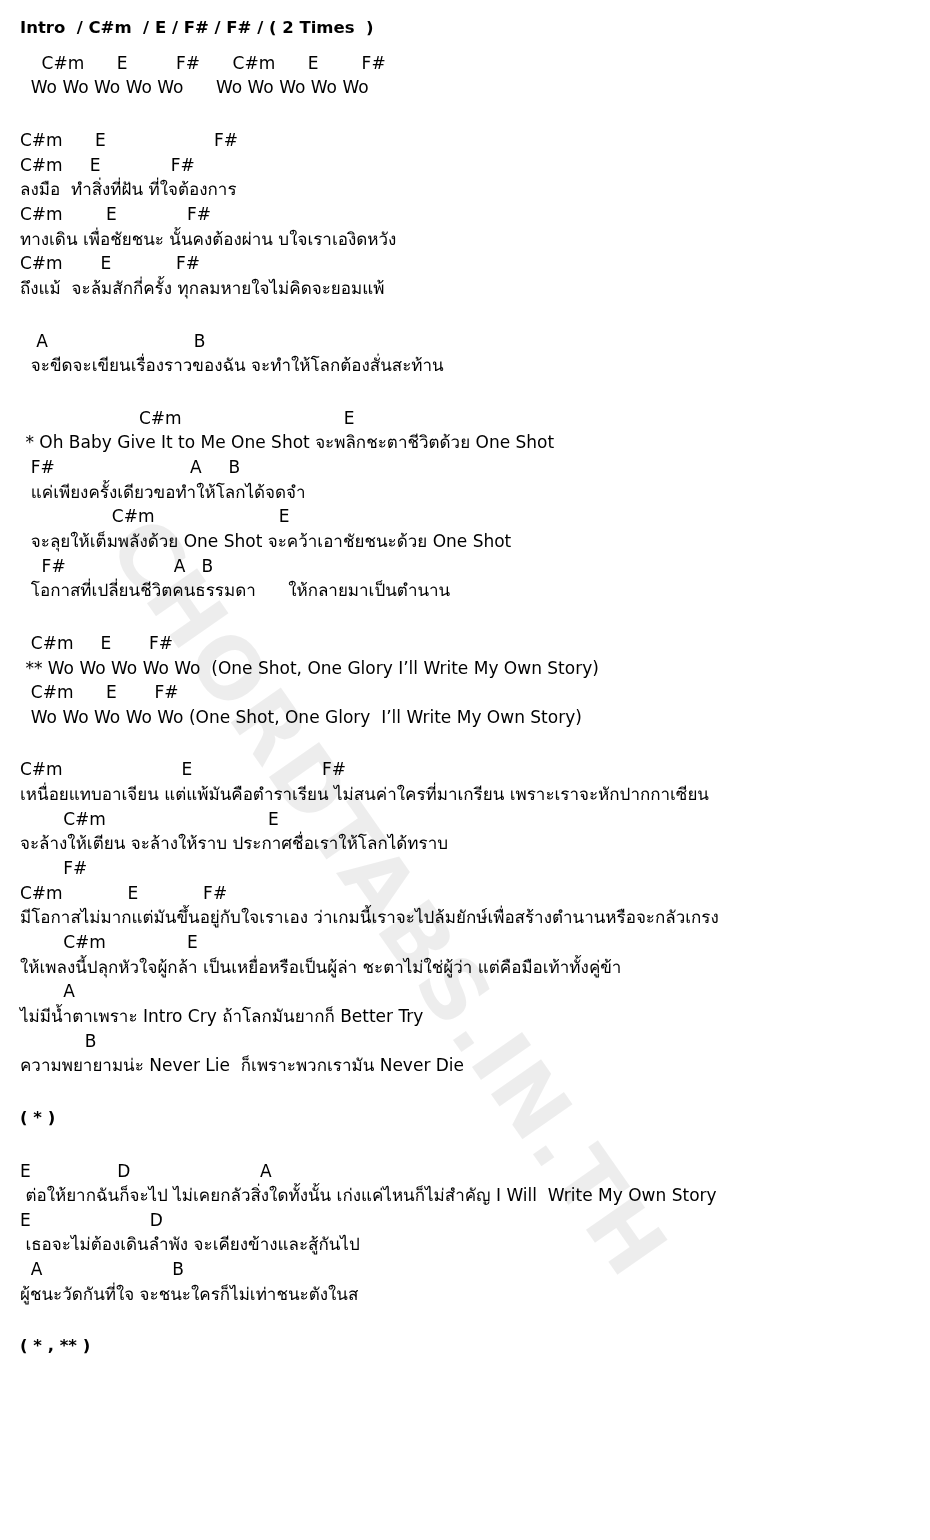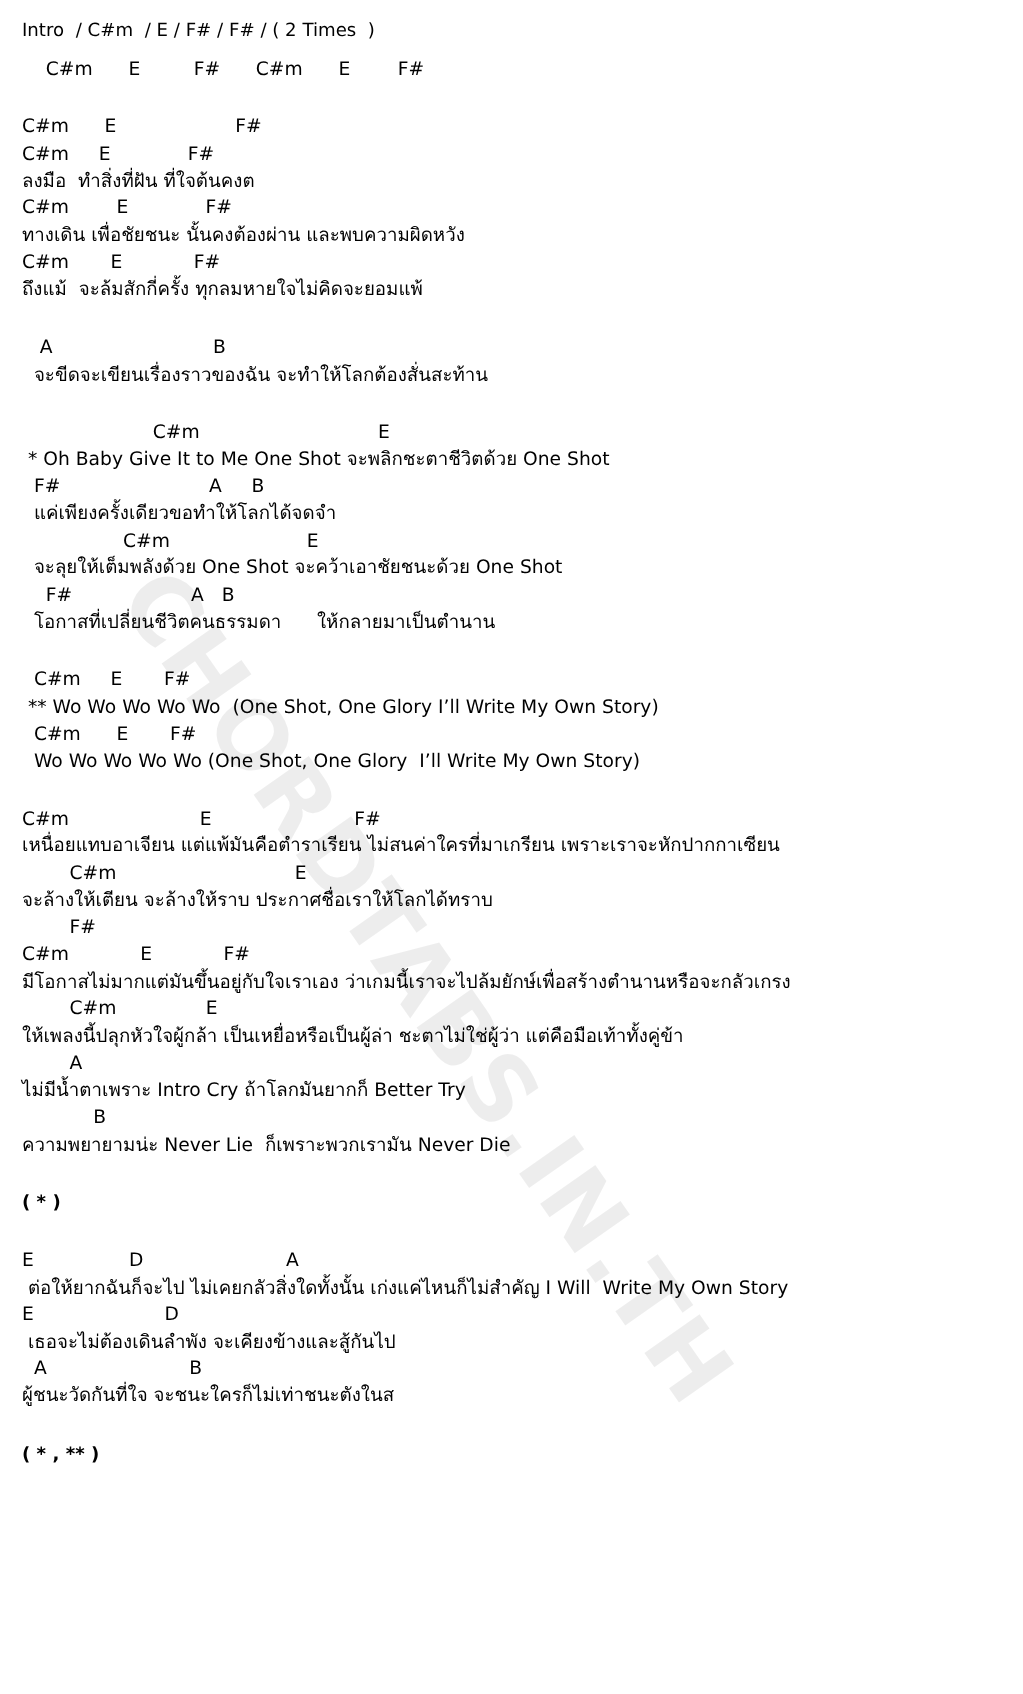--- a/index.html
+++ b/index.html
@@ -49,21 +49,21 @@
     white-space: pre;
     letter-spacing: 0px;
   }
   .lyricline {
     font-size: 17px;
     line-height: 1.45;
     white-space: pre;
     letter-spacing: 0px;
   }
   .titleline {
-    font-weight: normal;
+    font-weight: bold;
     font-size: 16.5px;
     line-height: 1.5;
     white-space: pre;
     margin-bottom: 10px;
   }
   .marker {
     font-weight: bold;
     font-size: 16.5px;
     line-height: 1.5;
     white-space: pre;
@@ -77,30 +77,31 @@
 <div class="sheet">
 
   <div class="watermark">CHORDTABS.IN.TH</div>
 
   <div class="content">
 
     <div class="titleline">Intro  / C#m  / E / F# / F# / ( 2 Times  )</div>
 
     <div class="block">
       <div class="chordline">    C#m      E         F#      C#m      E        F#</div>
+      <div class="lyricline">  Wo Wo Wo Wo Wo      Wo Wo Wo Wo Wo</div>
     </div>
 
     <div class="gap-lg"></div>
 
     <div class="block">
       <div class="chordline">C#m      E                    F#</div>
       <div class="chordline">C#m     E             F#</div>
-      <div class="lyricline">ลงมือ  ทำสิ่งที่ฝัน ที่ใจต้นคงต</div>
+      <div class="lyricline">ลงมือ  ทำสิ่งที่ฝัน ที่ใจต้องการ</div>
       <div class="chordline">C#m        E             F#</div>
-      <div class="lyricline">ทางเดิน เพื่อชัยชนะ นั้นคงต้องผ่าน และพบความผิดหวัง</div>
+      <div class="lyricline">ทางเดิน เพื่อชัยชนะ นั้นคงต้องผ่าน บใจเราเองิดหวัง</div>
       <div class="chordline">C#m       E            F#</div>
       <div class="lyricline">ถึงแม้  จะล้มสักกี่ครั้ง ทุกลมหายใจไม่คิดจะยอมแพ้</div>
     </div>
 
     <div class="gap-lg"></div>
 
     <div class="block">
       <div class="chordline">   A                           B</div>
       <div class="lyricline">  จะขีดจะเขียนเรื่องราวของฉัน จะทำให้โลกต้องสั่นสะท้าน</div>
     </div>

